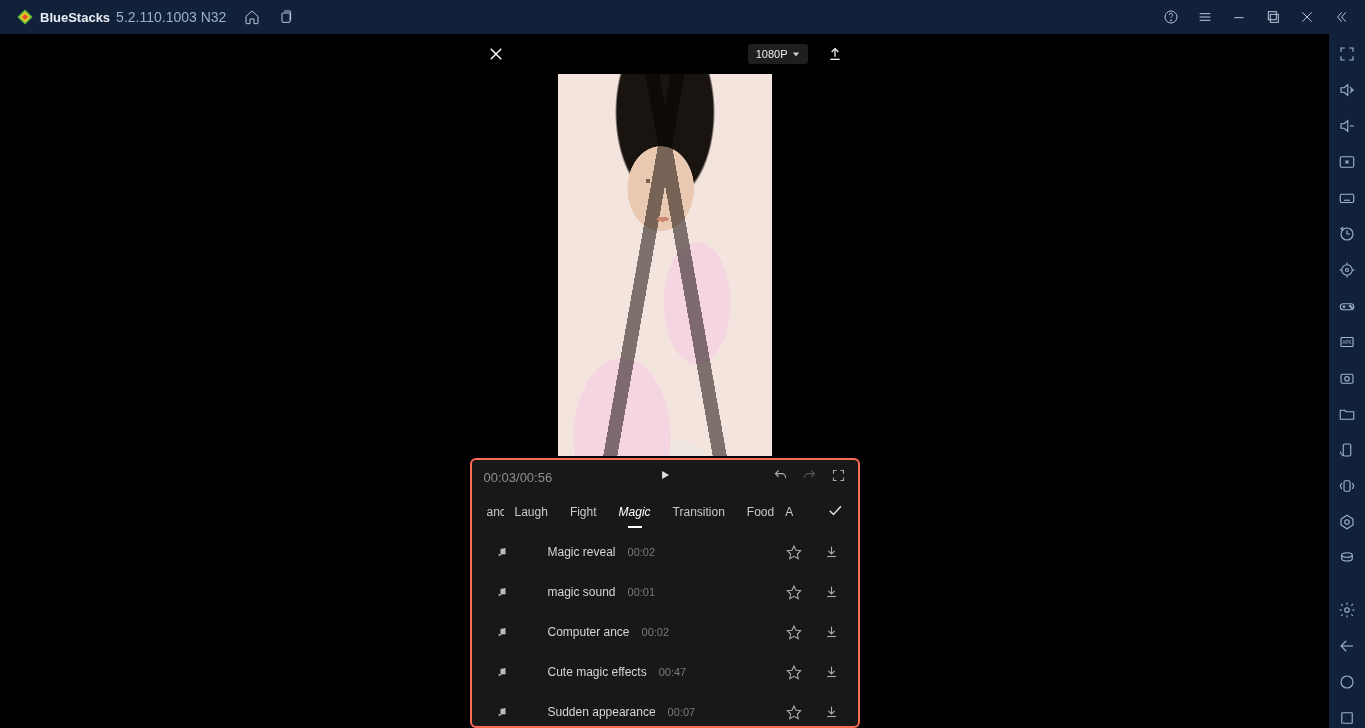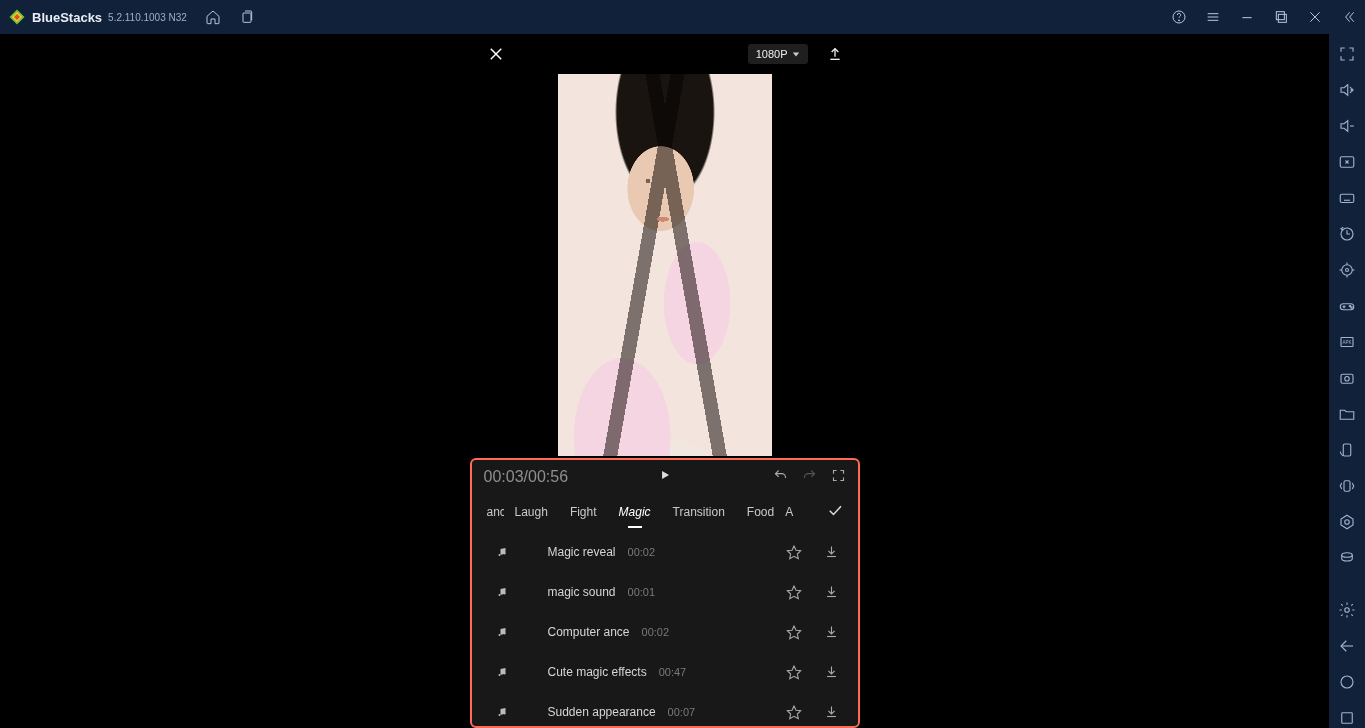--- a/index.html
+++ b/index.html
@@ -11,32 +11,32 @@
   overflow: hidden;
   position: relative;
 }
 
 
 .titlebar {
   height: 34px;
   background: #12213a;
   display: flex;
   align-items: center;
-  padding: 0 8px;
+  padding: 0 16px;
   color: #cdd6e6;
 }
 .titlebar .logo {
   width: 18px;
   height: 18px;
   margin-right: 6px;
   position: relative;
 }
 .titlebar .logo svg { width:18px; height:18px; }
 .titlebar .brand { font-weight: 600; font-size: 13px; color: #e8edf6; margin-right: 6px; }
-.titlebar .ver { font-size: 10px; color: #9bb0cc; }
+.titlebar .ver { font-size: 14px; color: #9bb0cc; }
 .titlebar .tb-icons-left { display:flex; gap:18px; margin-left:18px; }
 .titlebar .tb-icons-right { margin-left:auto; display:flex; gap:18px; align-items:center;}
 .tb-icon { width:16px; height:16px; display:flex; align-items:center; justify-content:center; cursor:pointer; color:#b8c6dc;}
 .tb-icon svg { width:16px; height:16px; stroke:#b8c6dc; fill:none; stroke-width:1.5;}
 
 
 .sidebar {
   position: absolute;
   right: 0;
   top: 34px;
@@ -151,21 +151,21 @@
   border-radius:6px;
 }
 .controls {
   height:34px;
   display:flex;
   align-items:center;
   padding:0 12px;
   color:#a9a9a9;
   position:relative;
 }
-.time { font-size:16px; color:#8f8f8f;}
+.time { font-size:13px; color:#8f8f8f;}
 .ctrl-center { position:absolute; left:50%; transform:translateX(-50%); display:flex; align-items:center;}
 .play svg{width:14px;height:14px;fill:#ddd;}
 .ctrl-right { margin-left:auto; display:flex; gap:14px; align-items:center;}
 .ctrl-right svg{width:15px;height:15px;stroke:#aaa;fill:none;stroke-width:1.8;}
 .ctrl-right .disabled svg{stroke:#555;}
 
 .tabs {
   height:36px;
   display:flex;
   align-items:center;

